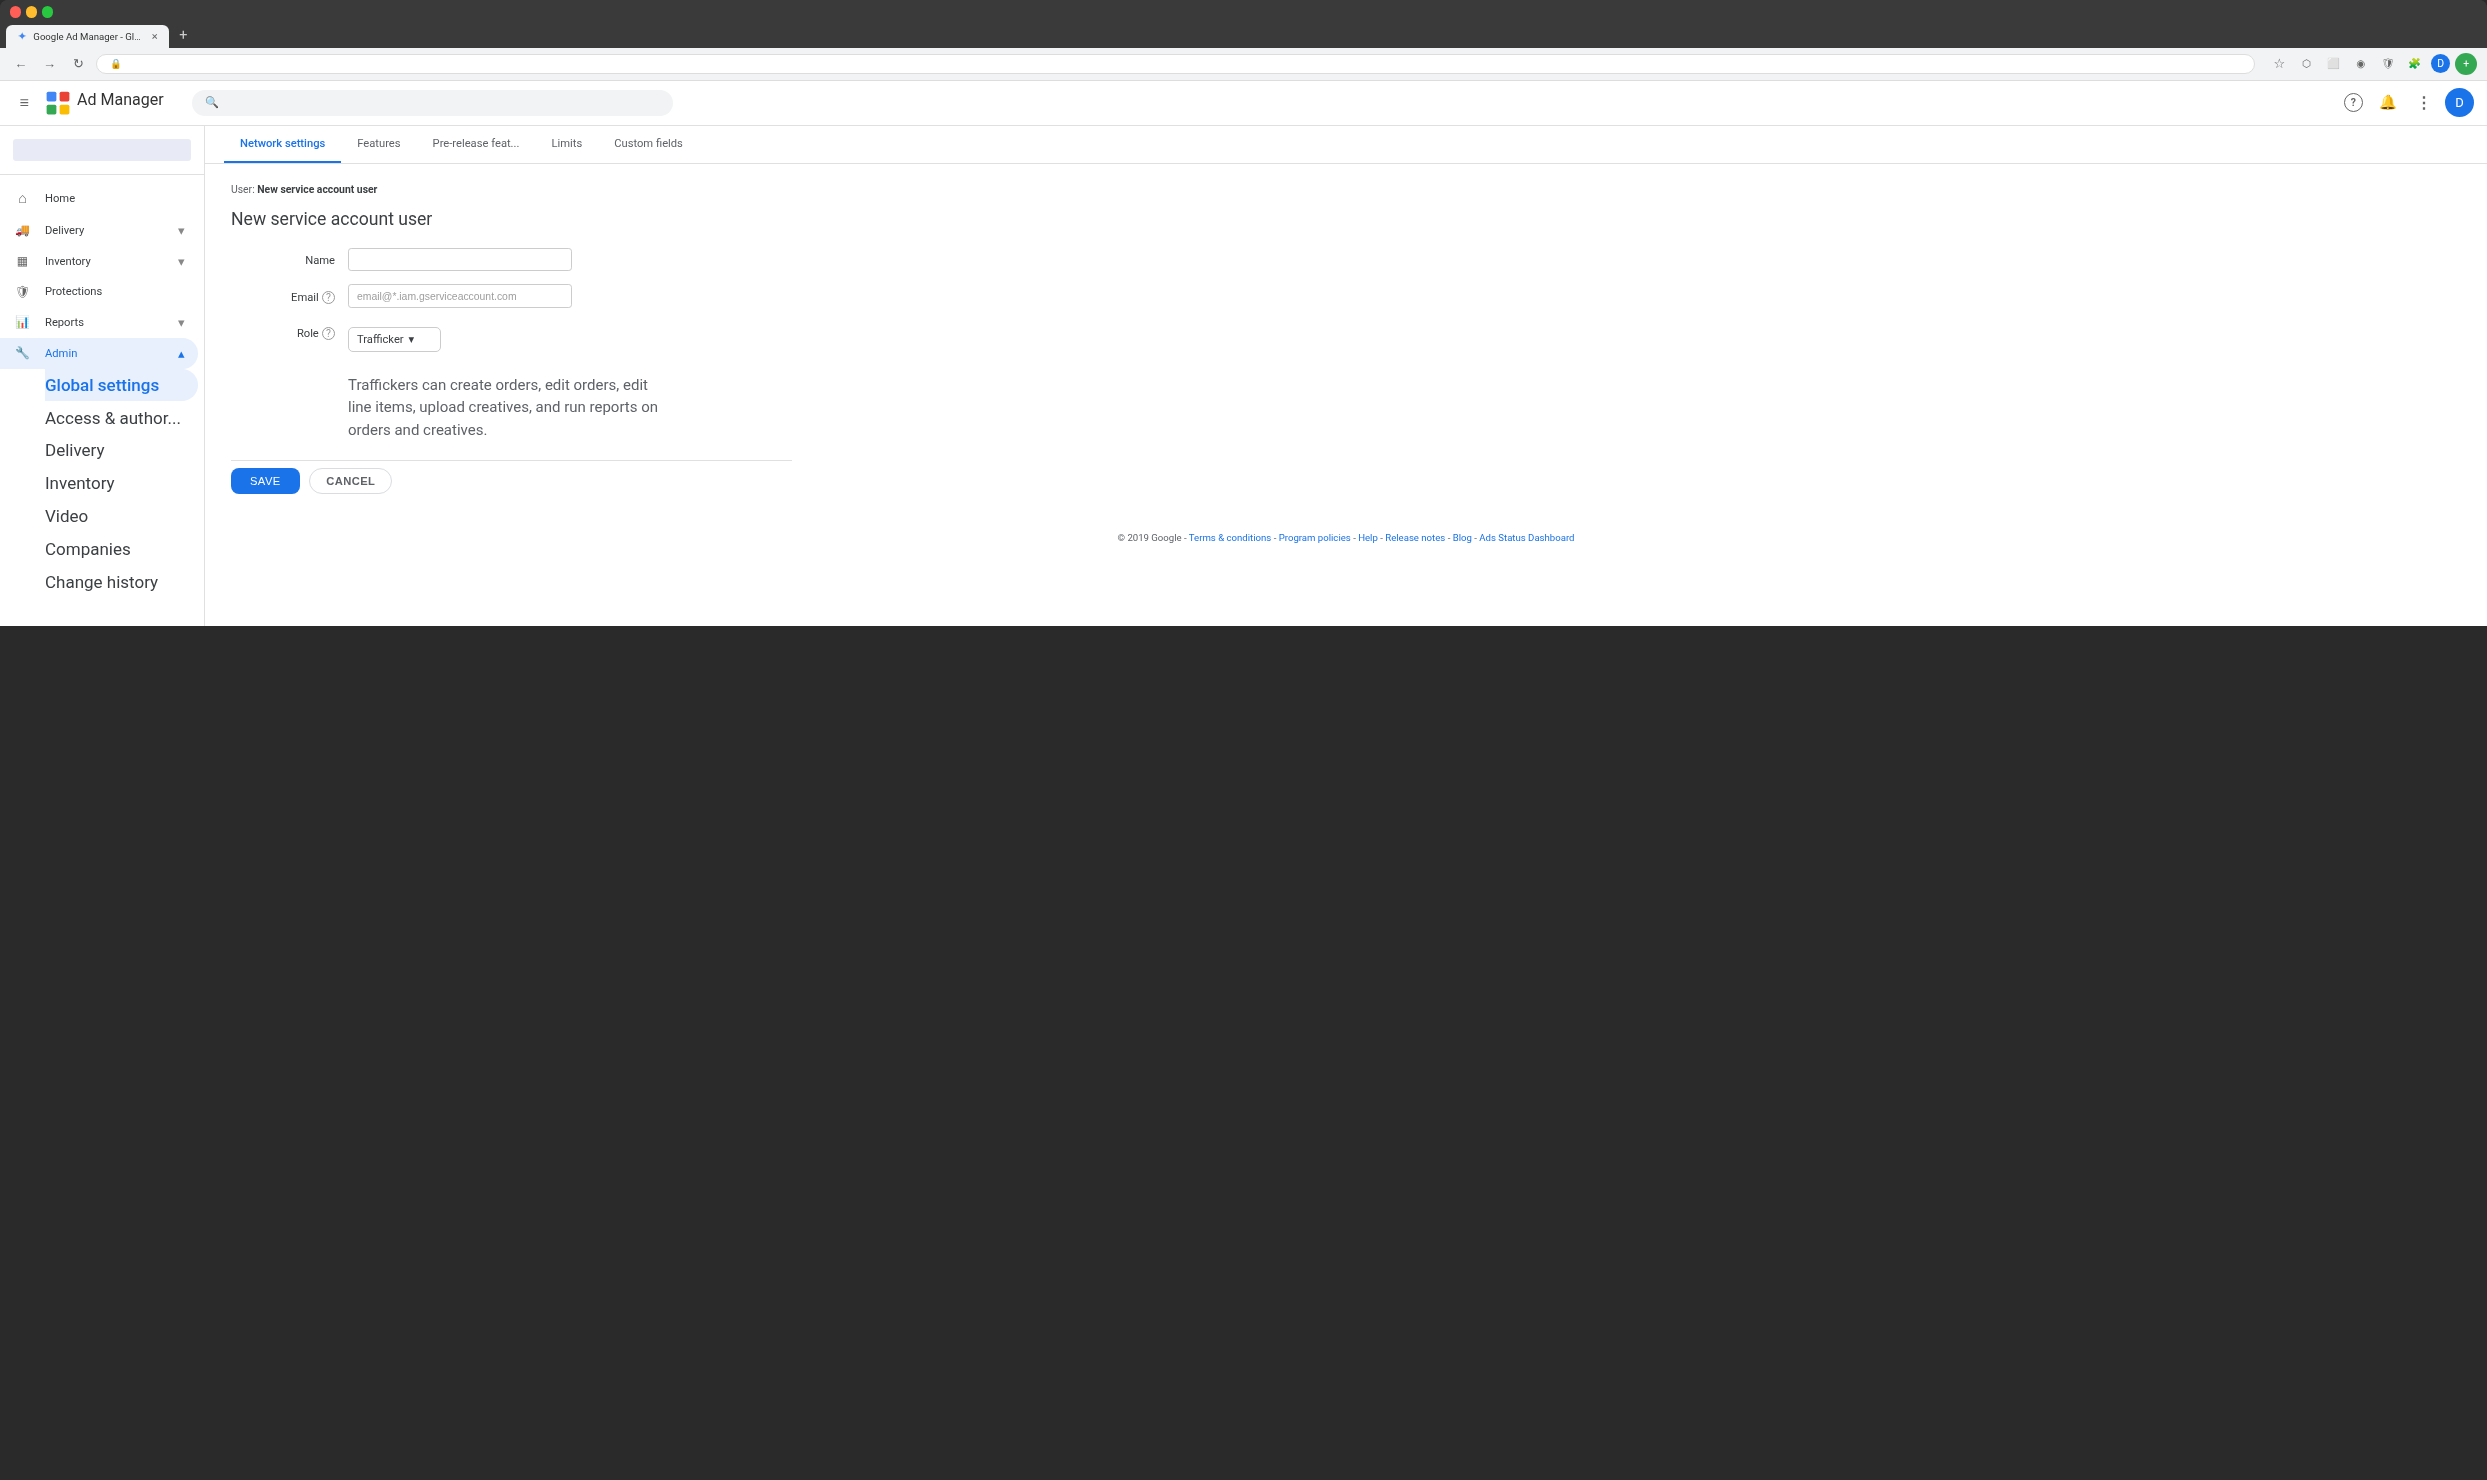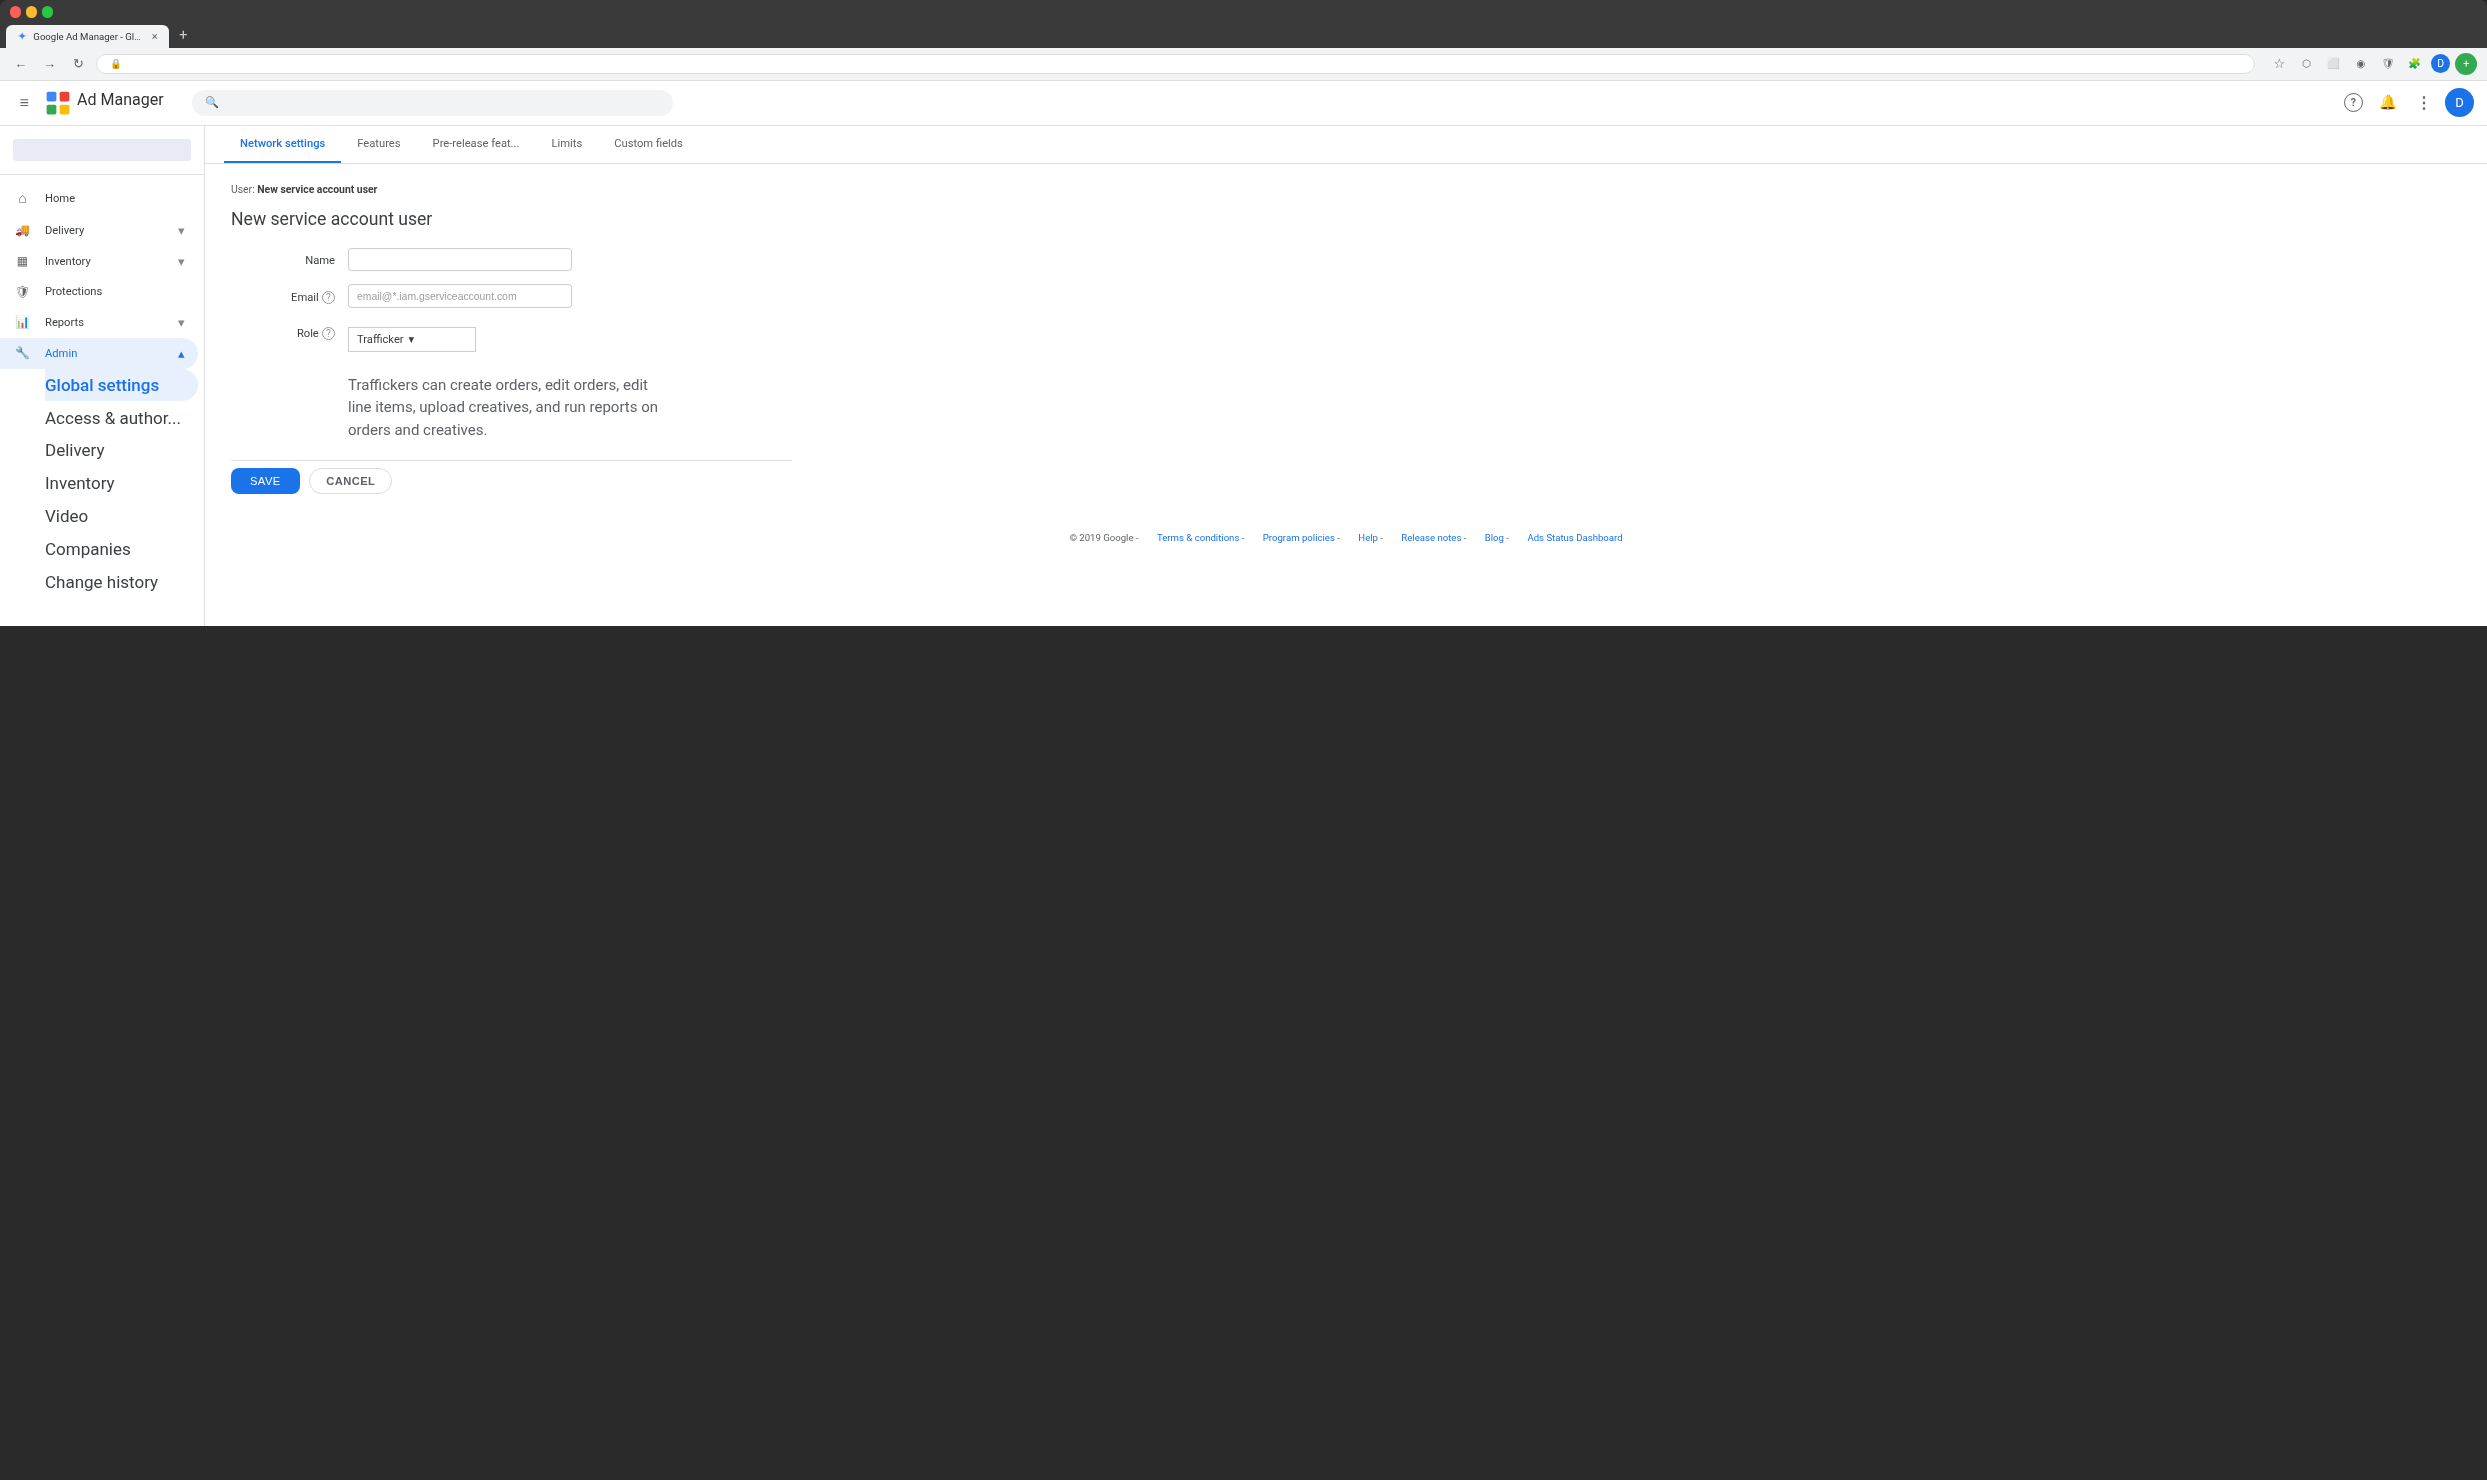--- a/index.html
+++ b/index.html
@@ -247,28 +247,28 @@
       width: 224px;
       color: #3c4043;
       outline: none;
     }
     .form-input::placeholder { color: #9e9e9e; font-size: 10.4px; }
     .role-section { margin-top: 6.4px; }
     .role-dropdown {
       display: flex;
       align-items: center;
       border: 0.8px solid #ccc;
-      border-radius: 0;
+      border-radius: 5px;
       padding: 4.8px 8px;
       font-size: 11.2px;
       color: #3c4043;
       cursor: pointer;
       background: white;
       gap: 4.8px;
-      width: 128px;
+      width: 93px;
     }
     .role-desc {
       margin-top: 22px;
       font-size: 15px;
       color: #5f6368;
       max-width: 321px;
       line-height: 1.5;
     }
     .form-actions {
       display: flex;
@@ -301,21 +301,21 @@
       letter-spacing: 0.4px;
     }
 
     
     .footer {
       text-align: center;
       padding: 19px;
       font-size: 9.6px;
       color: #5f6368;
     }
-    .footer a { color: #1a73e8; text-decoration: none; margin-left: 16px; }
+    .footer a { color: #1a73e8; text-decoration: none; }
 
     
     .logo-svg { display: inline-block; width: 26px; height: 26px; }
   </style>
 </head>
 <body>
 
 <div class="browser-chrome">
 
   <div class="browser-titlebar">

